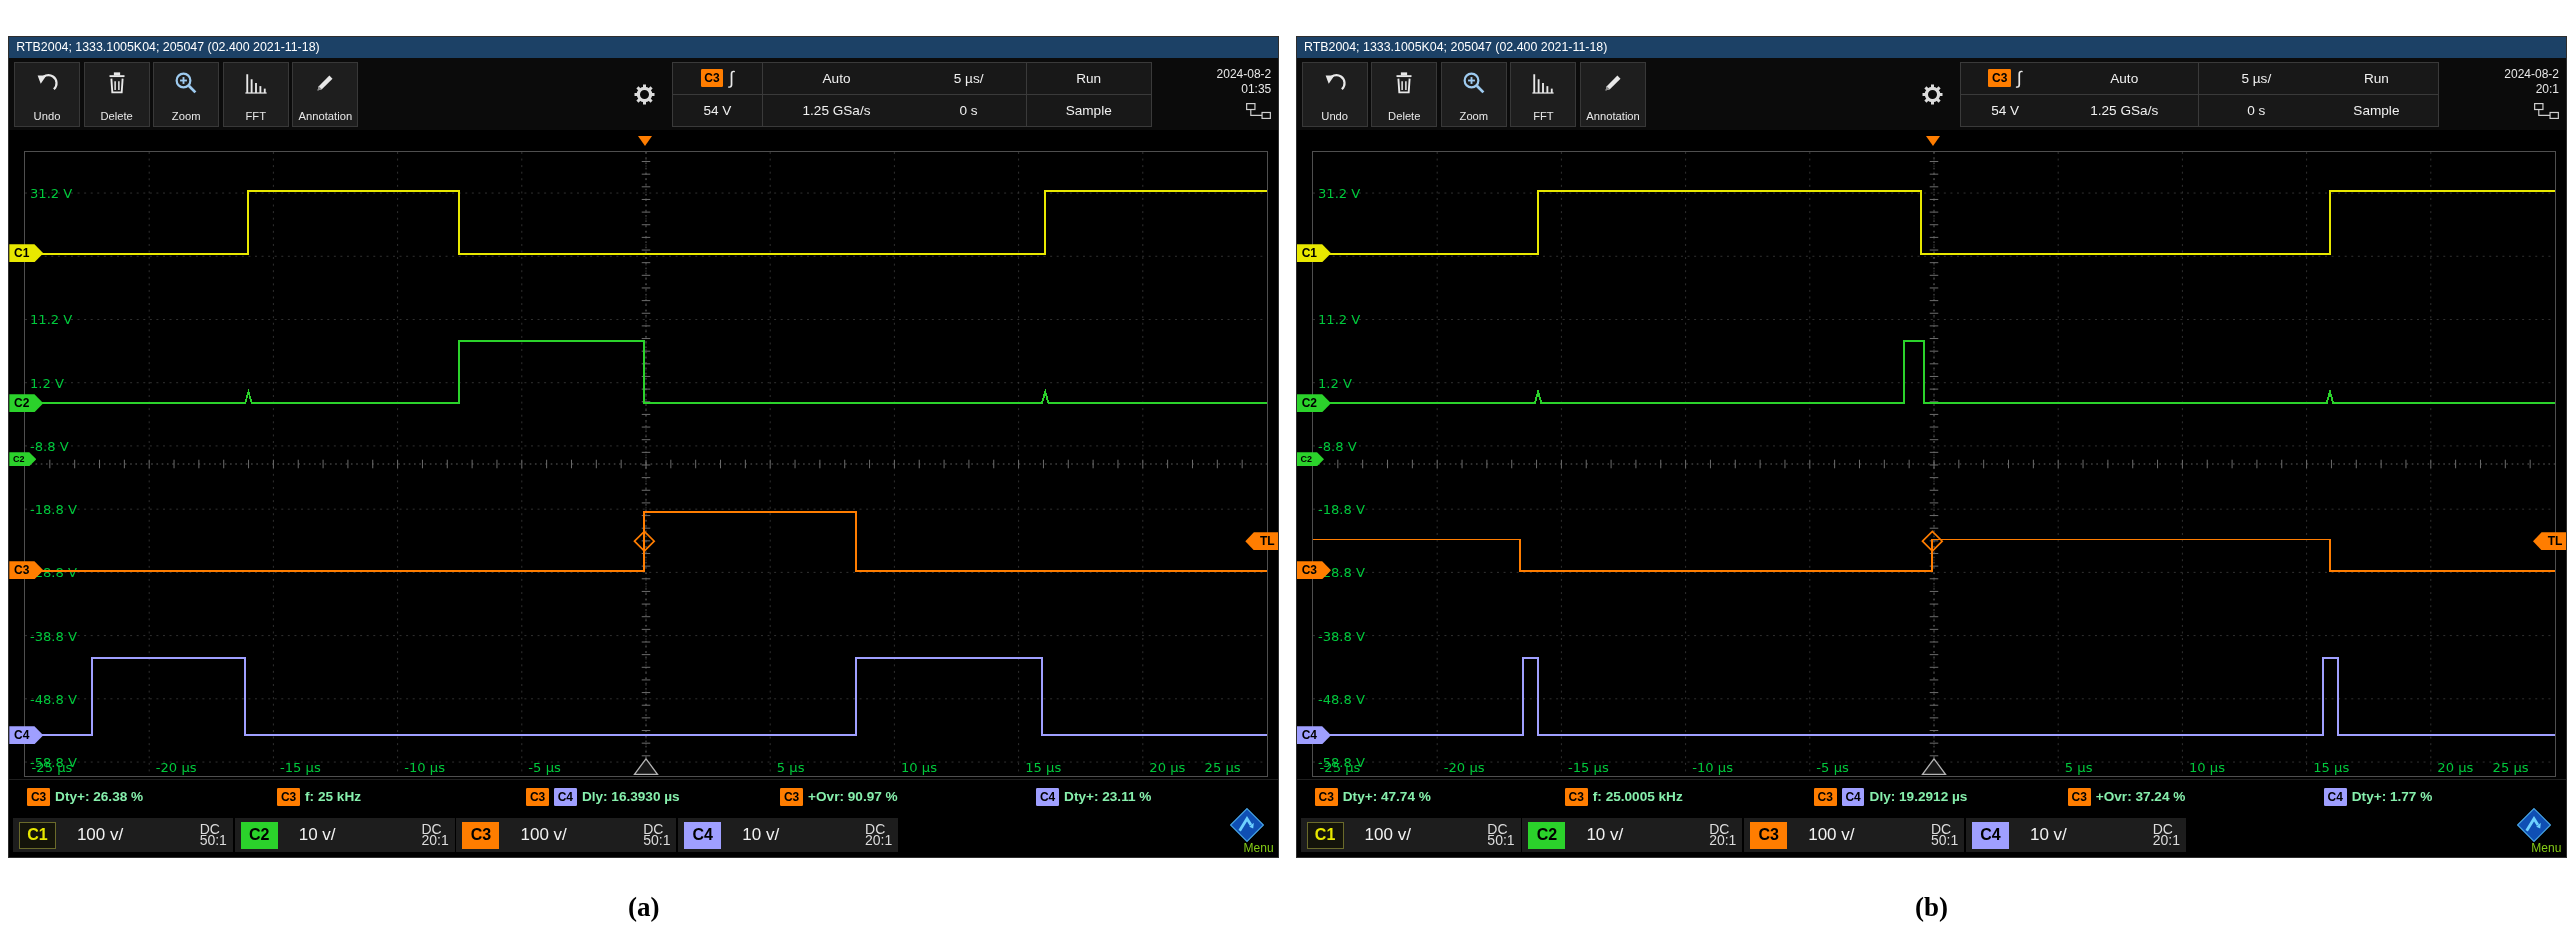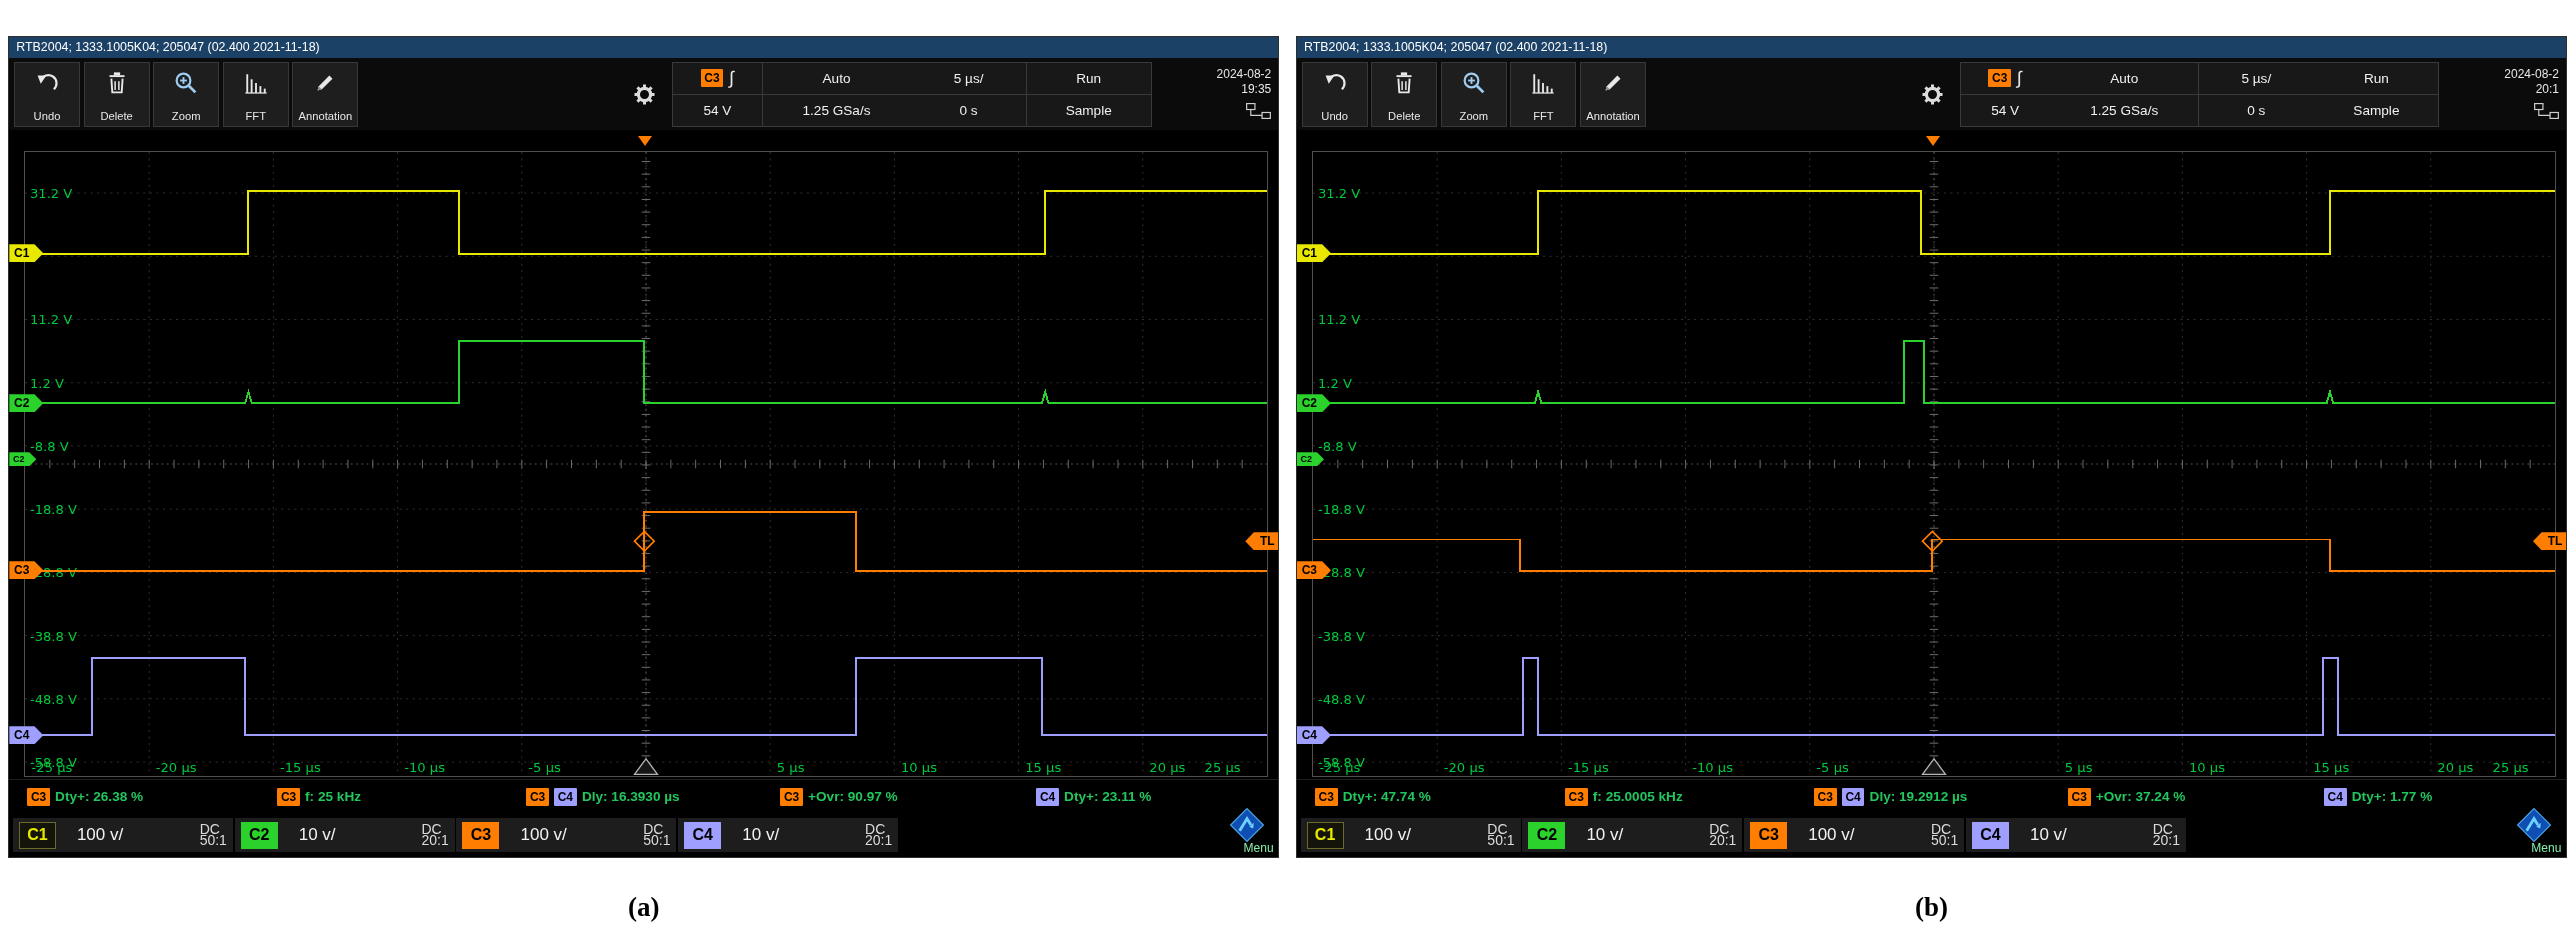--- a/index.html
+++ b/index.html
@@ -39,36 +39,36 @@
               border-right:7px solid transparent;border-top:10px solid #ff7d00;}
   .chtag{position:absolute;left:0;width:34px;height:18px;display:flex;align-items:center;padding-left:4.7px;
          box-sizing:border-box;font-size:12px;font-weight:bold;color:#000;z-index:4;
          clip-path:polygon(0 0,74% 0,100% 50%,74% 100%,0 100%);}
   .chtag-sm{width:27px;height:14px;font-size:9px;padding-left:3.6px;}
   .chtag-r{left:auto;right:0;width:33px;justify-content:flex-end;padding-left:0;padding-right:3.6px;
            clip-path:polygon(26% 0,100% 0,100% 100%,26% 100%,0 50%);}
 
   .meas-bar{height:33px;flex:none;position:relative;background:#000;border-top:0.6px solid #1f1f1f;}
   .meas-item{position:absolute;top:50%;transform:translateY(-50%);display:flex;align-items:center;gap:5.3px;}
-  .mtext{color:#22c55e;font-size:13.6px;font-weight:600;white-space:nowrap;}
+  .mtext{color:#86efac;font-size:13.6px;font-weight:600;white-space:nowrap;}
 
   .chan-bar{height:44px;flex:none;background:#000;display:flex;align-items:center;gap:1.8px;
             padding-left:3.6px;position:relative;}
   .chan-block{display:flex;align-items:center;width:220px;height:34px;background:#1d1d1d;
               padding:0 6px;box-sizing:border-box;flex:none;}
   .cbadge{width:37px;height:27px;flex:none;display:flex;align-items:center;justify-content:center;
           font-size:16px;font-weight:bold;color:#000;}
   .cbadge-dark{background:#14140a;color:#e8e800;border:1.2px solid #6a6a2a;box-sizing:border-box;}
   .cval{margin-left:21px;font-size:17px;color:#f2f2f2;white-space:nowrap;}
   .ccoup{margin-left:auto;display:flex;flex-direction:column;font-size:14px;
          line-height:11.2px;color:#dcdcdc;}
   .menu-block{position:absolute;right:4.7px;bottom:2.4px;display:flex;flex-direction:column;
               align-items:center;z-index:6;}
   .rs-logo{width:34px;height:34px;}
-  .menu-label{color:#86efac;font-size:12px;margin-top:-1.2px;padding-left:24px;}
+  .menu-label{color:#84cc16;font-size:12px;margin-top:-1.2px;padding-left:24px;}
 
   .caption{margin-top:34px;text-align:center;font-family:"Liberation Serif",serif;
            font-size:27px;font-weight:bold;color:#000;}
 </style>
 </head>
 <body>
 
   <div class="panel-wrap" style="left: 8.3px;">
     <div class="panel">
 
@@ -145,21 +145,21 @@
           <div class="cell">5 µs/</div>
           <div class="cell">Run</div>
           <div class="cell">54 V</div>
           <div class="cell">1.25 GSa/s</div>
           <div class="cell">0 s</div>
           <div class="cell">Sample</div>
         </div>
 
         <div class="clock">
           <span>2024-08-2</span>
-          <span>19:35</span>
+          <span>01:35</span>
           <svg class="net-icon" viewBox="0 0 42 28">
             <rect x="1" y="1" width="14" height="10" fill="none" stroke="#cfcfcf" stroke-width="2"></rect>
             <rect x="27" y="16" width="14" height="10" fill="none" stroke="#cfcfcf" stroke-width="2"></rect>
             <path d="M8 11 V 21 H 27" fill="none" stroke="#cfcfcf" stroke-width="2"></path>
           </svg>
         </div>
       </div>
 
       <div class="wave-area">
         <div class="trig-arrow"></div>

